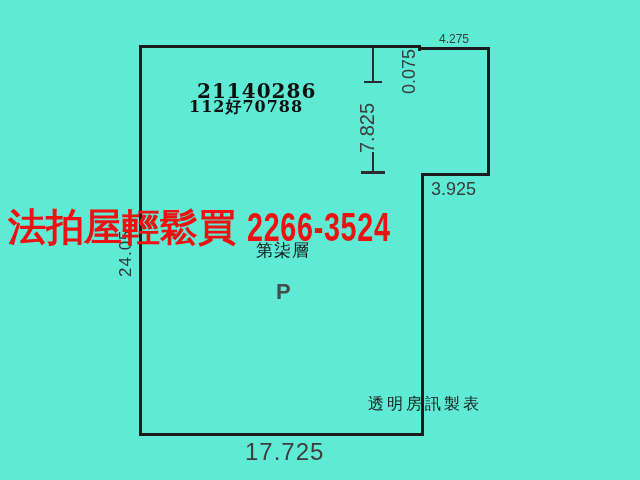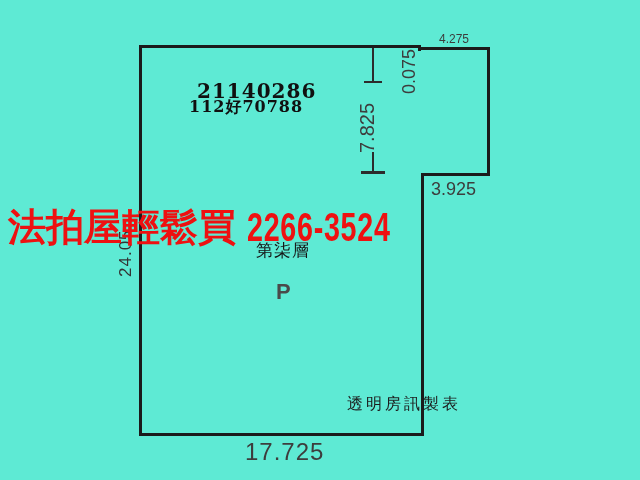--- a/index.html
+++ b/index.html
@@ -37,21 +37,21 @@
   .dim-left {left:117px;top:277px;font-size:17px;letter-spacing:1px;color:#333;}
   
   .case{position:absolute;font-family:"DejaVu Serif", serif;font-weight:bold;
         color:#101010;white-space:nowrap;line-height:1;letter-spacing:1px;}
   .case-1{left:197px;top:81px;font-size:20px;}
   .case-2{left:189px;top:99px;font-size:16px;}
   .floor-label{position:absolute;left:256px;top:242px;font-size:17px;letter-spacing:1px;
         color:#141414;font-family:"DejaVu Serif", serif;line-height:1;white-space:nowrap;text-align:right;}
   .space-label{position:absolute;left:276px;top:281px;font-size:22px;color:#4a4a4a;
         font-weight:bold;line-height:1;}
-  .maker-label{position:absolute;left:347px;top:396px;font-size:16px;letter-spacing:3px;
+  .maker-label{position:absolute;left:368px;top:396px;font-size:16px;letter-spacing:3px;
         color:#1c1c1c;font-family:Liberation Sans, sans-serif;line-height:1;white-space:nowrap;text-align:center;}
   
   .ad{position:absolute;left:0;top:204px;width:640px;height:48px;
       color:#ee1111;font-weight:bold;}
   .ad span{position:absolute;line-height:46px;white-space:nowrap;top:0;}
   .ad-left {left:8px;font-size:38px;}
   .ad-phone{left:247px;font-size:41px;transform:scaleX(0.70);
             transform-origin:left center;letter-spacing:1px;}
   .ad-right{left:404px;font-size:37px;}
 </style>

